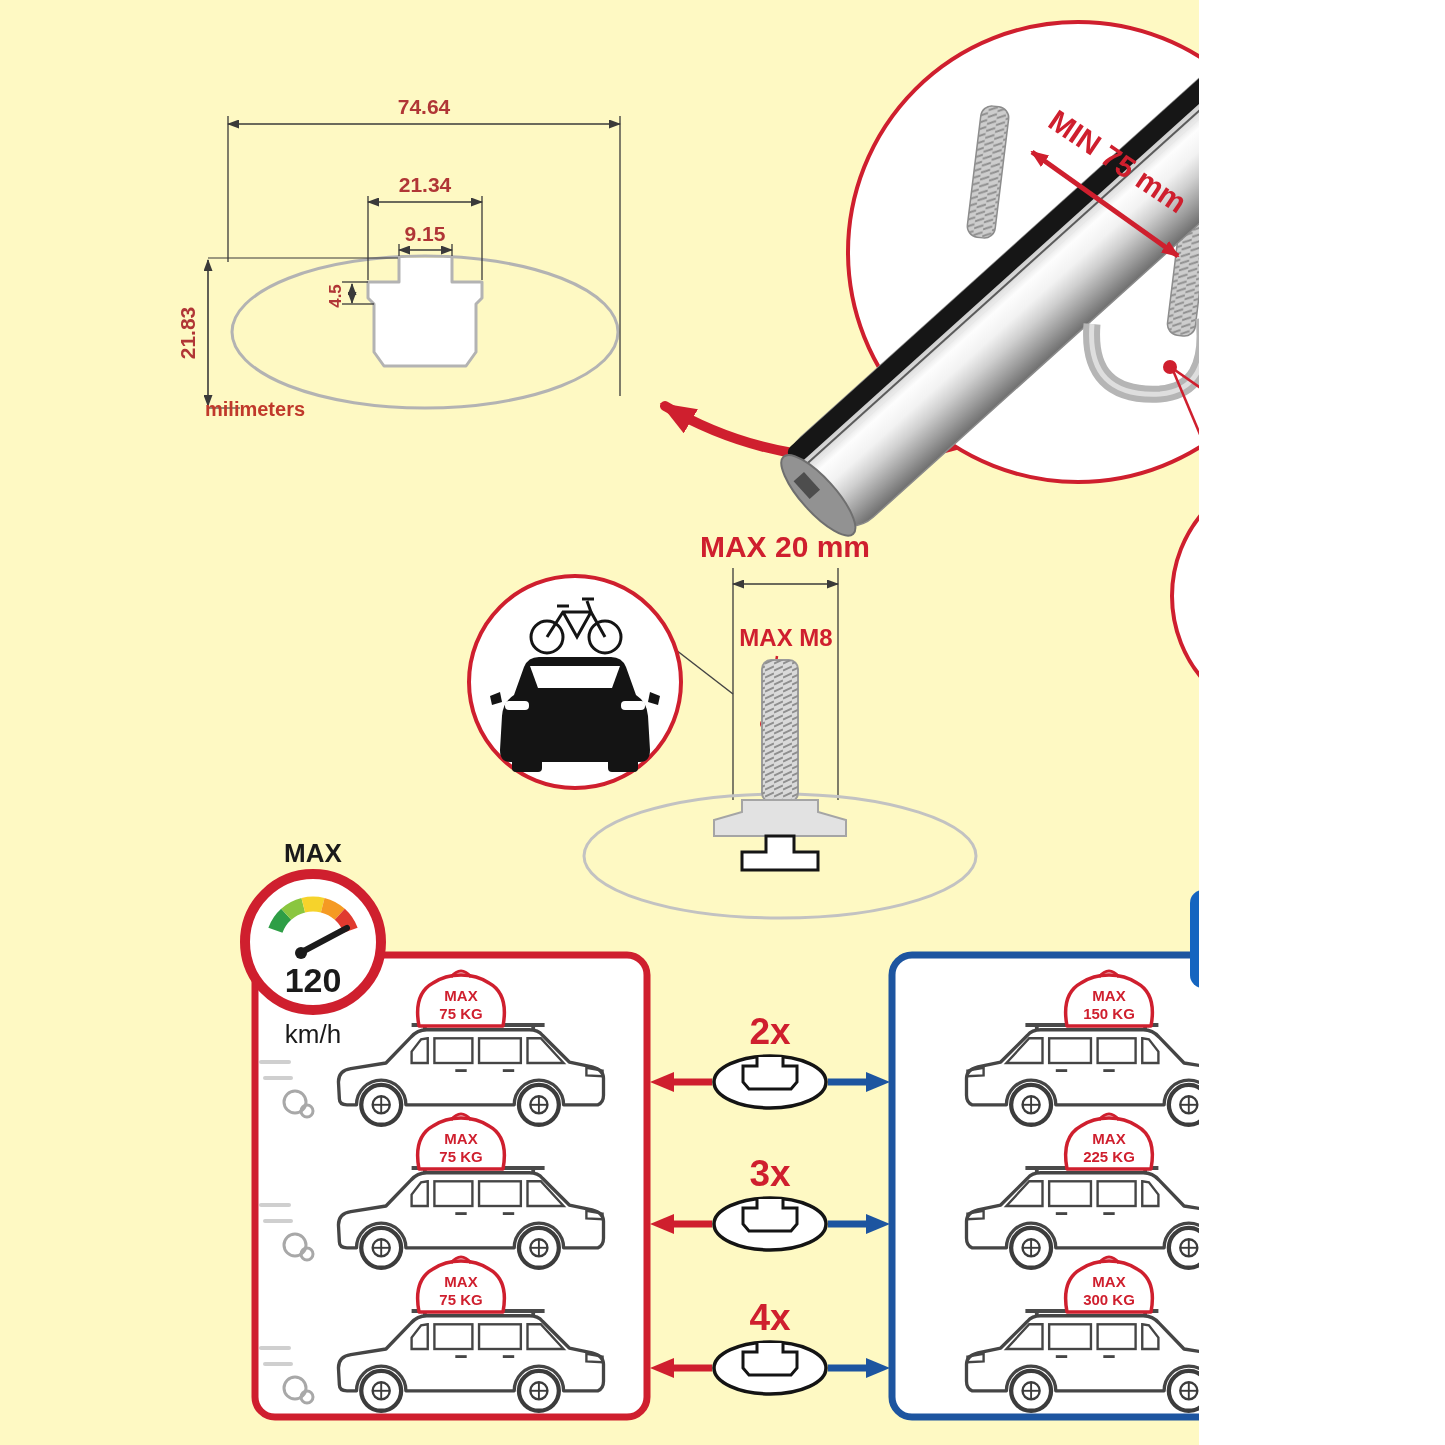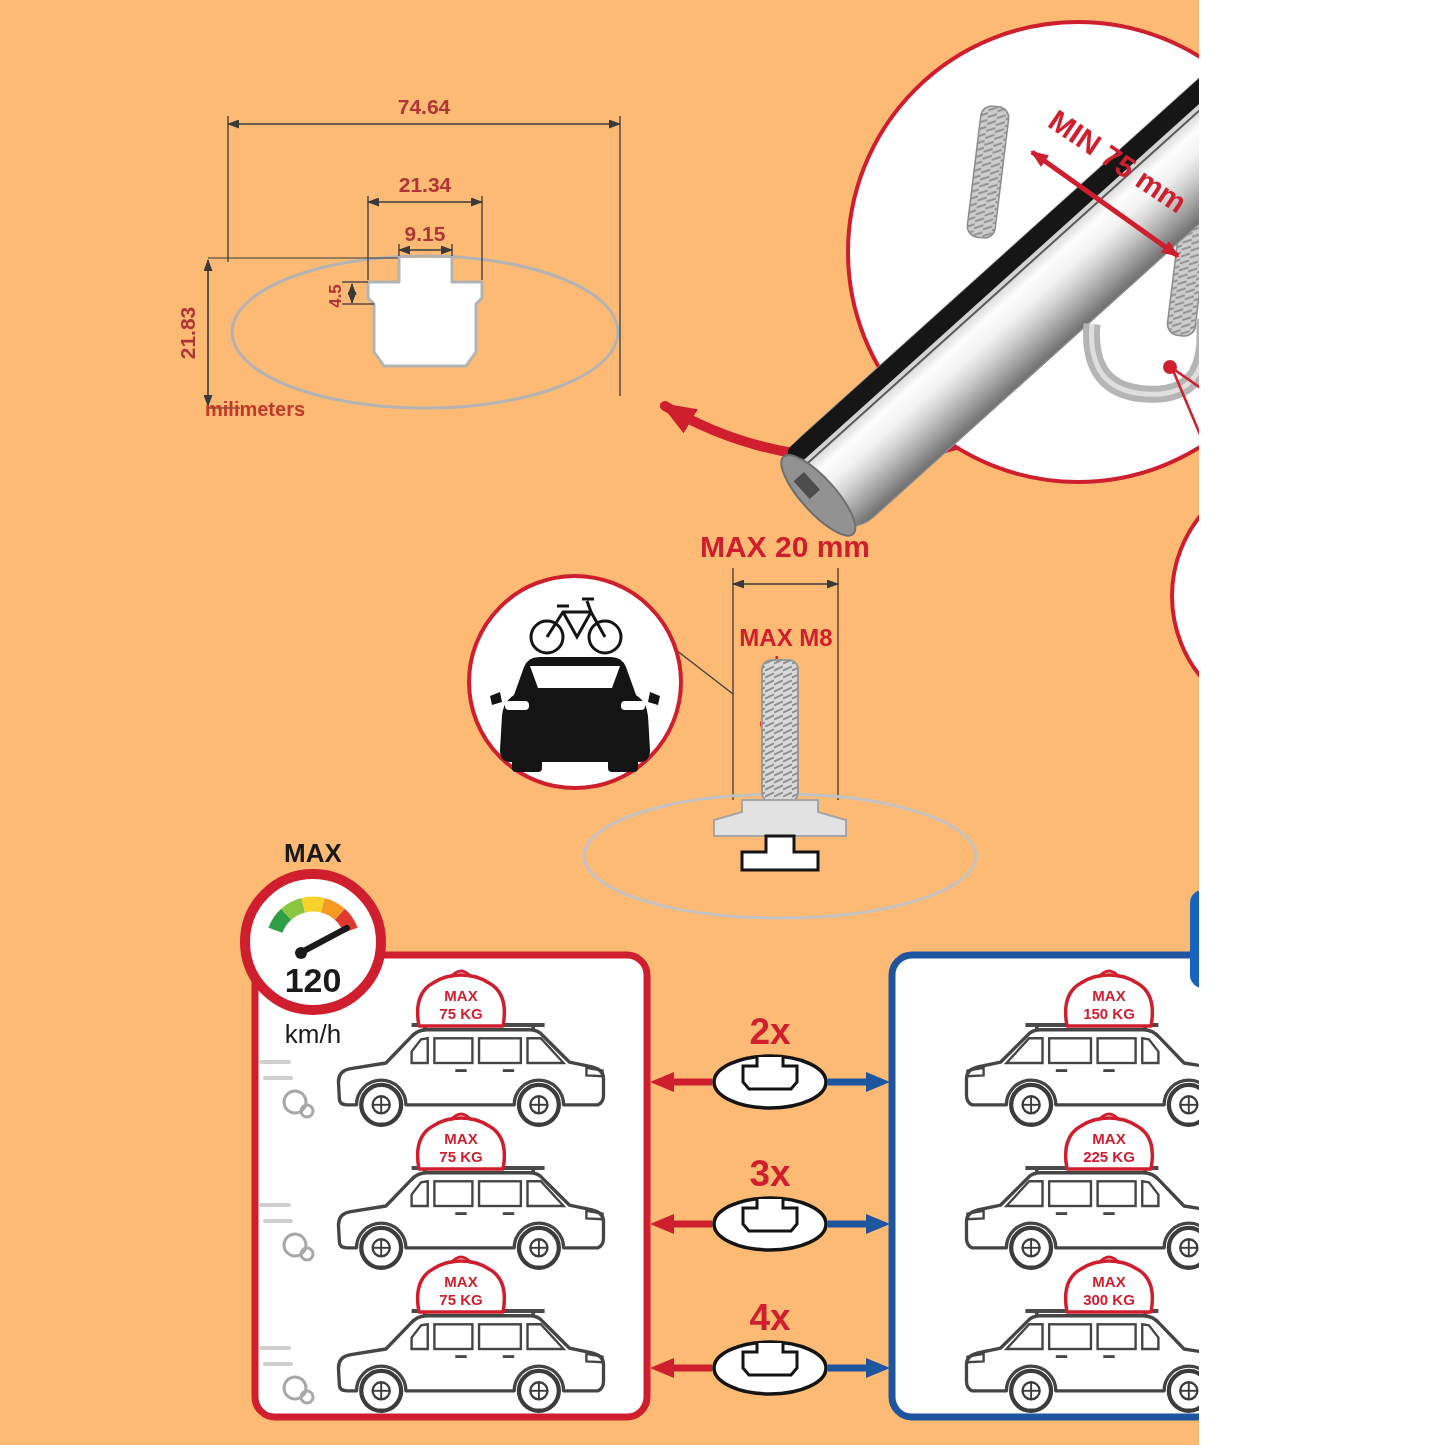--- a/index.html
+++ b/index.html
@@ -1,16 +1,16 @@
 <!DOCTYPE html>
 <html><head>
 <meta charset="utf-8">
 <style>
   html,body { margin:0; padding:0; background:#ffffff; }
-  .canvas { position:relative; width:1199px; height:1445px; background:#fdba74; overflow:hidden;
+  .canvas { position:relative; width:1199px; height:1445px; background:#fef9c3; overflow:hidden;
             font-family:"Liberation Sans", sans-serif; }
   svg { display:block; }
   text { font-family:"Liberation Sans", sans-serif; }
   .dimnum   { fill:#b03636; font-size:21px; font-weight:bold; }
   .dimnum-s { fill:#b03636; font-size:17px; font-weight:bold; }
   .units    { fill:#c0392b; font-size:20px; font-weight:bold; }
   .redbig   { fill:#cf1f2e; font-size:30px; font-weight:bold; }
   .redmed   { fill:#cf1f2e; font-size:24px; font-weight:bold; }
   .count    { fill:#cf1f2e; font-size:37px; font-weight:bold; }
   .tag      { fill:#cf1f2e; font-size:15px; font-weight:bold; text-anchor:middle; }

